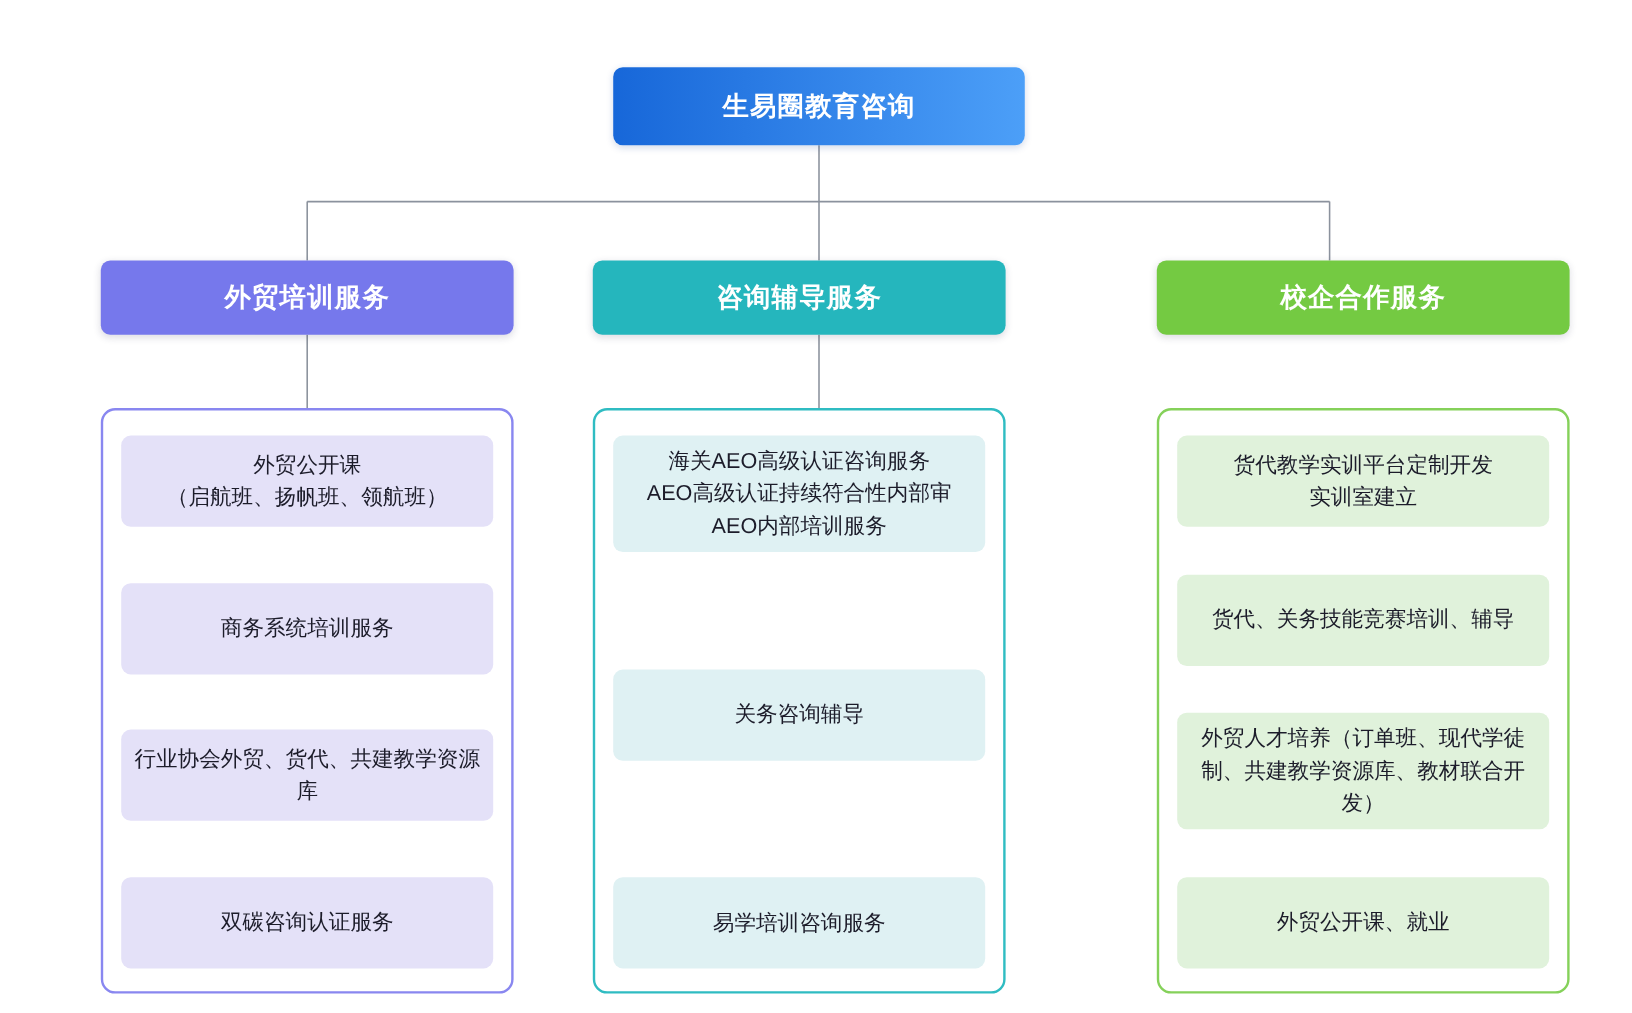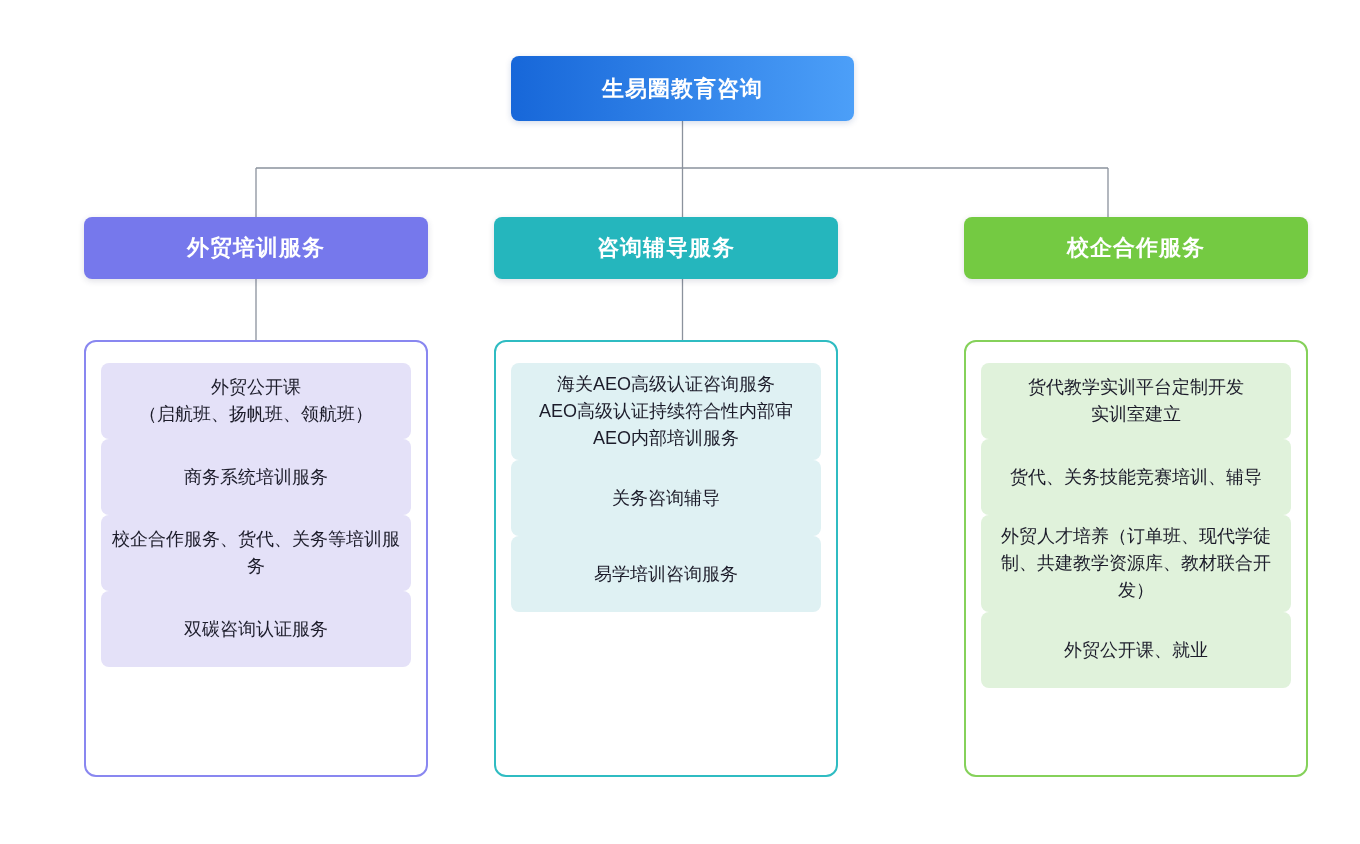--- a/index.html
+++ b/index.html
@@ -48,25 +48,26 @@
     background: var(--hdr);
     color: #ffffff;
     font-size: 22px; font-weight: bold;
     display: flex; align-items: center; justify-content: center;
     box-shadow: 0 2px 6px rgba(40, 40, 80, 0.15);
     letter-spacing: 1px;
   }
   .branch-container {
     position: absolute;
     left: 0; top: 123px;
-    width: 344px; height: 437px;
+    width: 344px; height: 488px;
     background: #ffffff;
     border: 2px solid var(--brd);
     border-radius: 12px;
     display: flex; flex-direction: column;
+    justify-content: space-between;
     padding: 21px 15px 19px 15px;
   }
   .service-item {
     min-height: 76px;
     border-radius: 8px;
     background: var(--ibg);
     display: flex; align-items: center; justify-content: center;
     text-align: center;
     padding: 8px 10px;
   }
@@ -102,21 +103,21 @@
     </div>
     <div class="branch-container">
       <div class="service-item">
         <span>外贸公开课
 （启航班、扬帆班、领航班）</span>
       </div>
       <div class="service-item">
         <span>商务系统培训服务</span>
       </div>
       <div class="service-item">
-        <span>校企合作服务、货代、关务等培训服务</span>
+        <span>行业协会外贸、货代、共建教学资源库</span>
       </div>
       <div class="service-item">
         <span>双碳咨询认证服务</span>
       </div>
     </div>
   </div>
 
   <div class="branch" style="left: 494px; --hdr: #25b6bd; --brd: #2fbcc2; --ibg: #dff1f3;">
     <div class="branch-header">
       <span>咨询辅导服务</span>

